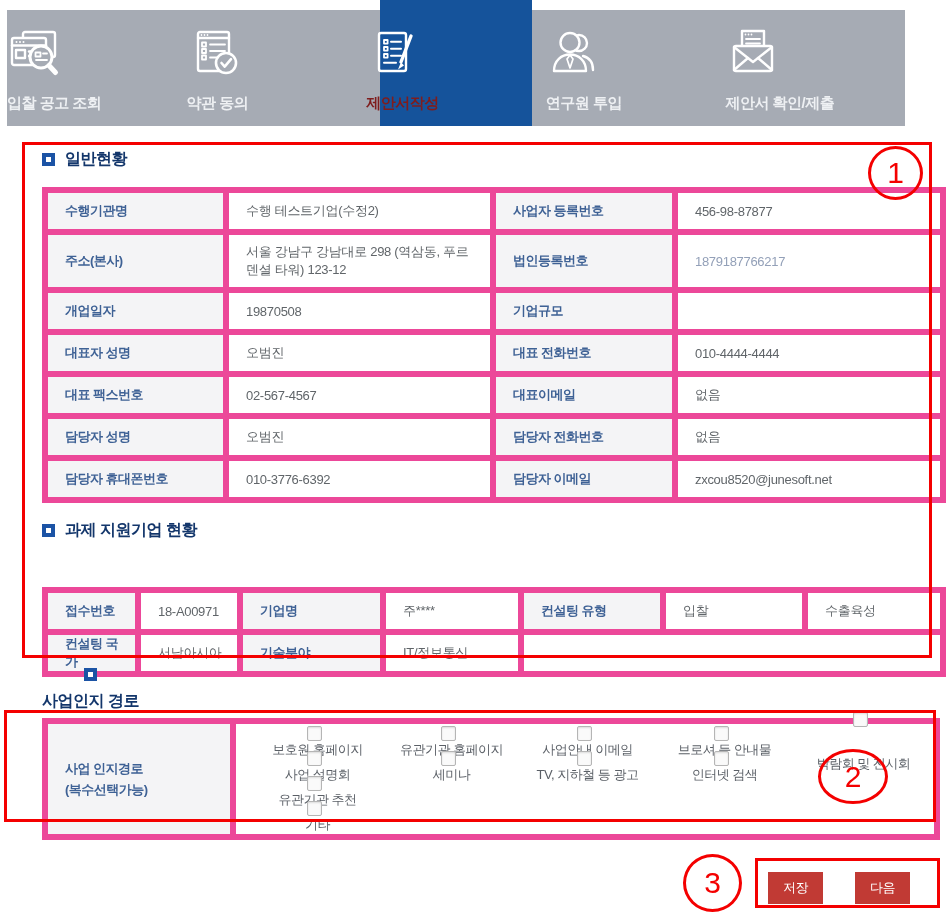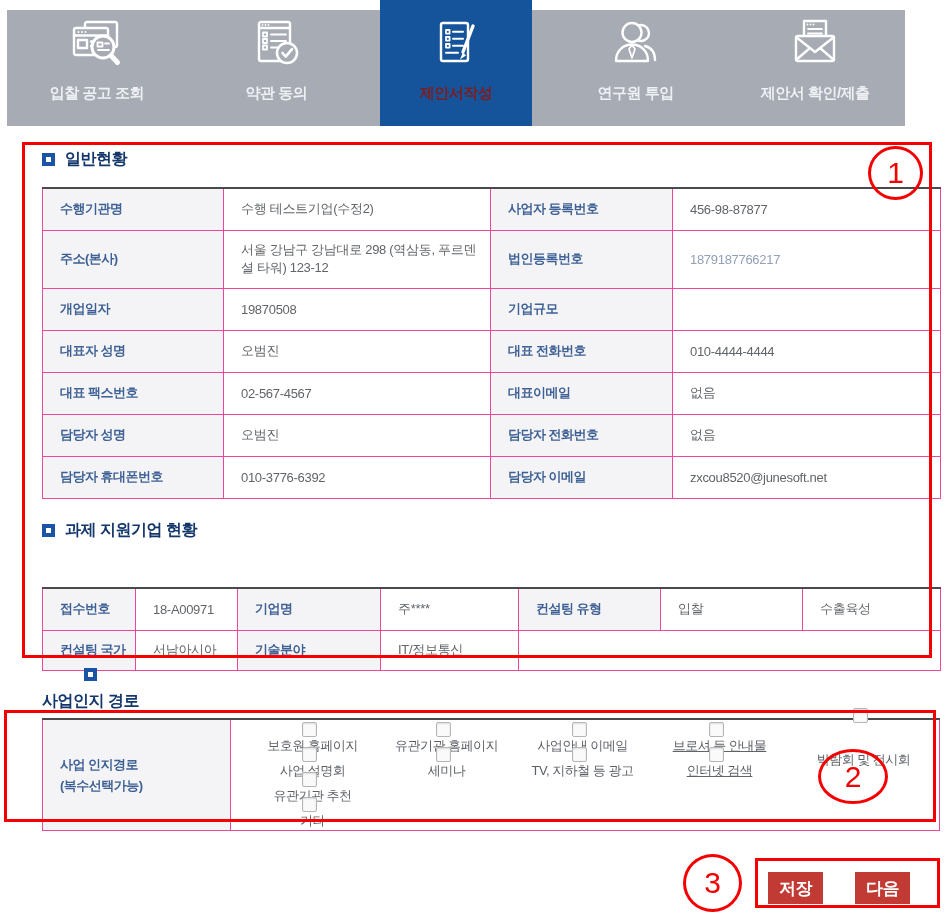--- a/index.html
+++ b/index.html
@@ -1,47 +1,47 @@
 <!DOCTYPE html>
 <html><head>
 <meta charset="utf-8">
 <style>
   html,body{margin:0;padding:0;}
   body{width:950px;height:915px;position:relative;background:#fff;overflow:hidden;
        font-family:"Liberation Sans","DejaVu Sans",sans-serif;}
   
   .nav{position:absolute;left:7px;top:10px;width:898px;height:116px;background:#a6abb4;display:flex;}
-  .nav-item{flex:1;position:relative;display:flex;flex-direction:column;align-items:center;justify-content:flex-end;padding-bottom:23px;cursor:pointer;}
+  .nav-item{flex:1;position:relative;display:flex;flex-direction:column;align-items:flex-start;justify-content:flex-end;padding-bottom:13px;cursor:pointer;}
   .nav-item.active::before{content:"";position:absolute;left:14px;right:14px;top:-10px;bottom:0;background:#15539b;}
   .nav-icon{position:relative;z-index:1;margin-bottom:8px;height:62px;display:flex;align-items:center;}
   .nav-label{position:relative;z-index:1;color:#eef0f3;font-size:15px;font-weight:bold;letter-spacing:-0.5px;}
   .nav-item.active .nav-label{color:#7f1d1d;}
   .nav-icon svg{stroke:#fff;fill:none;stroke-width:2.4;stroke-linecap:round;stroke-linejoin:round;}
   
   .sec-title{position:absolute;left:42px;display:flex;align-items:center;gap:10px;}
   .bullet{width:13px;height:13px;background:#1b53a5;position:relative;flex:0 0 13px;}
   .bullet::after{content:"";position:absolute;left:4px;top:4px;width:5px;height:5px;background:#fff;}
   .sec-title span.t{font-size:16px;font-weight:bold;color:#13366b;letter-spacing:-0.5px;}
   
   table.tbl{position:absolute;left:42px;width:898px;border-collapse:collapse;table-layout:fixed;border-top:2px solid #4a4a4a;}
-  .tbl th,.tbl td{border:1px solid #ec4899;font-size:13px;vertical-align:middle;}
+  .tbl th,.tbl td{border:6px solid #ec4899;font-size:13px;vertical-align:middle;}
   .tbl th{background:#f4f4f6;color:#3e6195;font-weight:bold;text-align:left;padding:0 6px 0 17px;letter-spacing:-0.5px;}
   .tbl td{color:#606569;padding:2px 10px 2px 17px;letter-spacing:-0.3px;}
   .tbl td.muted{color:#93a0b8;}
   tr.r42{height:42px;} tr.r58{height:58px;} tr.r40{height:40px;} tr.r100{height:100px;}
   
   .cbwrap{padding:6px 0 4px 0;}
   .cbrow{display:flex;align-items:center;height:25px;}
   .cb{display:flex;align-items:center;cursor:pointer;flex-direction:column;}
-  .w0{width:133px;} .w1{width:135px;} .w2{width:137px;} .w3{width:137px;text-decoration:underline;} .w4{flex:1;gap:28px;}
+  .w0{width:133px;} .w1{width:135px;} .w2{width:137px;} .w3{width:137px;} .w4{flex:1;gap:28px;}
   .cbbox{width:13px;height:13px;border:1px solid #b5b5b5;background:#fafafa;border-radius:2px;margin-right:6px;flex:0 0 13px;box-shadow:inset 0 1px 2px rgba(0,0,0,.12);}
   .cbtxt{font-size:13px;color:#5a5f66;letter-spacing:-0.5px;white-space:nowrap;}
   .th2line div{line-height:21px;}
   
-  .btn{position:absolute;width:55px;height:32px;background:#c13a34;color:#fff;border:none;font-size:17px;font-weight:bold;font-family:inherit;letter-spacing:-0.5px;cursor:pointer;}
+  .btn{position:absolute;width:55px;height:32px;background:#c13a34;color:#fff;border:none;font-size:13px;font-weight:normal;font-family:inherit;letter-spacing:-0.5px;cursor:pointer;}
   
   .ann-box{position:absolute;border:3px solid #f40000;box-sizing:border-box;}
   .ann-circle{position:absolute;border:3px solid #f40000;border-radius:50%;box-sizing:border-box;display:flex;align-items:center;justify-content:center;color:#f40000;font-size:30px;font-weight:400;}
 </style>
 </head>
 <body>
 
 <div class="nav">
   <div class="nav-item">
     <span class="nav-icon">

